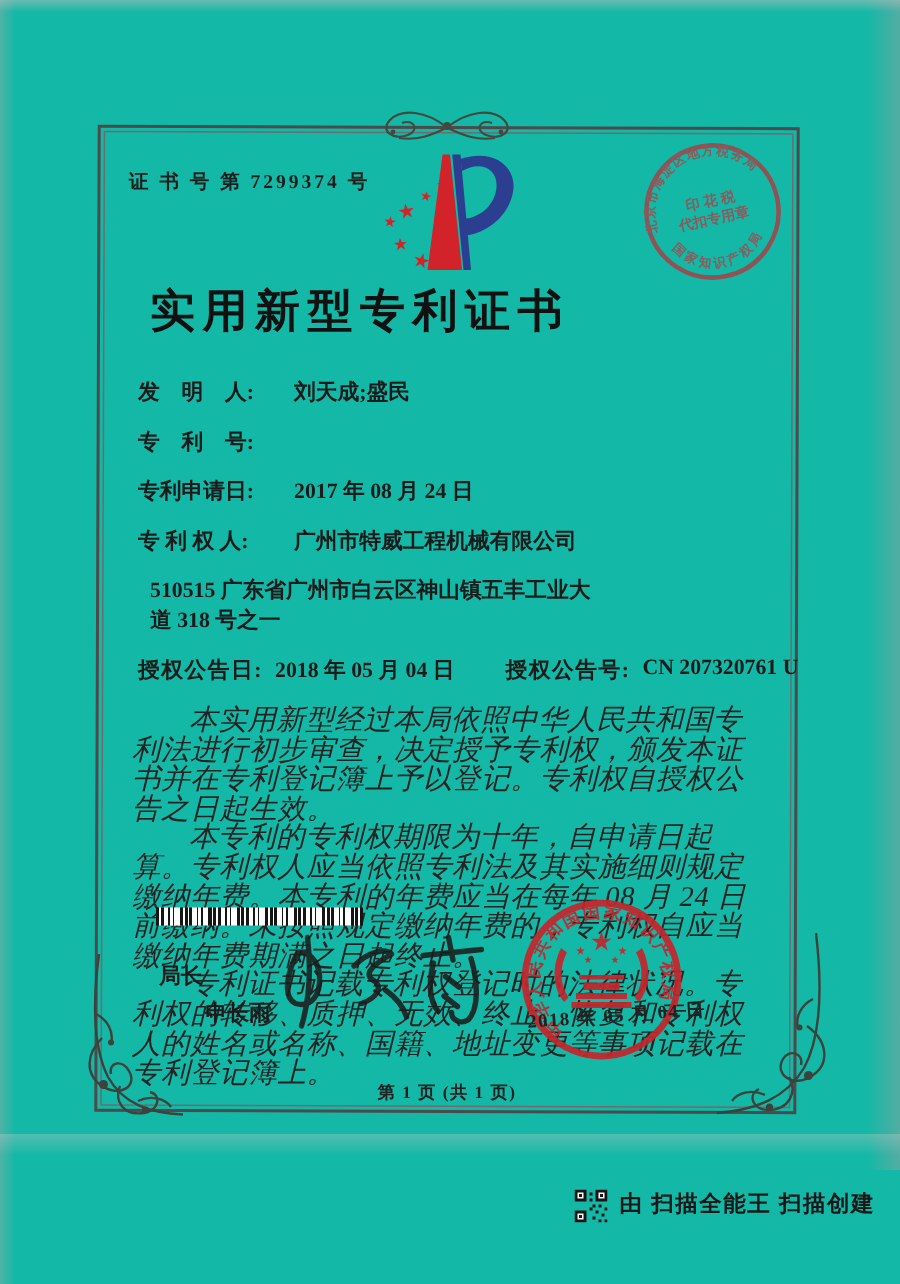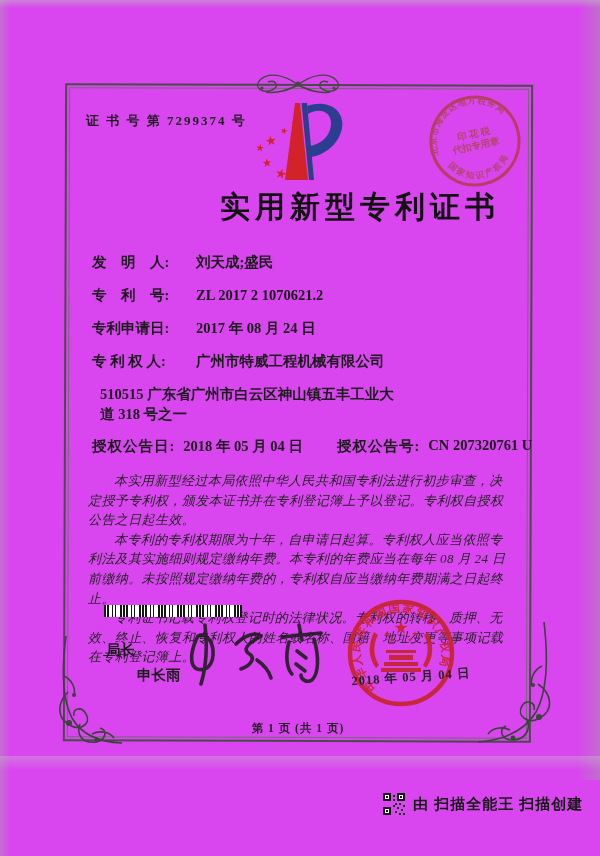--- a/index.html
+++ b/index.html
@@ -1,19 +1,19 @@
 <!DOCTYPE html>
 <html><head>
 <meta charset="utf-8">
 <style>
   * { margin:0; padding:0; box-sizing:border-box; }
   html,body { width:600px; height:856px; }
   body { font-family:"Liberation Serif", serif; background:#ffffff; position:relative; overflow:hidden; }
 
-  .page { position:absolute; inset:0; background:#d946ef; }
+  .page { position:absolute; inset:0; background:#14b8a6; }
 
   
   .shadow-right { position:absolute; top:0; right:0; width:22px; height:780px;
     background:linear-gradient(90deg, rgba(255,255,255,0), rgba(160,160,160,.45)); }
   .shadow-left { position:absolute; top:0; left:0; width:10px; height:856px;
     background:linear-gradient(90deg, rgba(170,170,170,.4), rgba(255,255,255,0)); }
   .shadow-top { position:absolute; top:0; left:0; width:600px; height:8px;
     background:linear-gradient(180deg, rgba(190,190,190,.5), rgba(255,255,255,0)); }
   .shadow-bottom { position:absolute; top:756px; left:0; width:600px; height:14px;
     background:linear-gradient(180deg, rgba(200,200,200,.35), rgba(255,255,255,0)); }
@@ -24,35 +24,35 @@
   .frame::after { content:''; position:absolute; inset:2px; border:1px solid #6d6d6d; }
 
   .orn { position:absolute; }
   .orn svg { display:block; }
 
   .cert-no { position:absolute; left:86px; top:112px; font-size:13px; font-weight:bold;
     letter-spacing:2px; color:#1e1e1e; }
 
   .logo { position:absolute; left:251px; top:100px; width:95px; height:86px; }
 
-  .title { position:absolute; left:100px; top:187px; width:400px; text-align:right;
+  .title { position:absolute; left:100px; top:187px; width:400px; text-align:left;
     font-size:30px; font-weight:bold; letter-spacing:5px; color:#111; }
 
   .fields { position:absolute; left:92px; top:252px; width:418px; font-size:14.5px;
     font-weight:600; color:#1b1b1b; }
   .frow { margin-bottom:13px; line-height:20px; display:flex; }
   .flabel { flex:0 0 96px; white-space:nowrap; }
   .fvalue { margin-left:8px; max-width:308px; }
   .grant-row { display:flex; margin-top:12px; }
   .grant-pair { display:flex; }
   .grant-pair + .grant-pair { margin-left:34px; }
   .glabel { letter-spacing:1px; white-space:nowrap; }
   .gvalue { margin-left:8px; white-space:nowrap; }
 
-  .paras { position:absolute; left:88px; top:471px; width:424px; font-size:13px;
+  .paras { position:absolute; left:88px; top:471px; width:424px; font-size:19px;
     line-height:19.6px; color:#242424; font-style:italic; }
   .paras p { text-indent:2em; letter-spacing:.4px; }
 
   .barcode { position:absolute; left:104px; top:605px; width:138px; height:12px;
     background:repeating-linear-gradient(90deg,
       #151515 0 2px, #fff 2px 3px, #151515 3px 5px, #fff 5px 8px,
       #151515 8px 9px, #fff 9px 11px, #151515 11px 12px, #fff 12px 16px,
       #151515 16px 18px, #fff 18px 19px); }
 
   .signer-title { position:absolute; left:106px; top:641px; font-size:14.5px; font-weight:bold; color:#1b1b1b;text-align:center; }
@@ -62,21 +62,21 @@
   .office-seal { position:absolute; left:344px; top:596px; width:114px; height:114px; opacity:.92; }
   .seal-date { position:absolute; left:336px; top:669px; width:150px; text-align:center;
     font-size:12.5px; font-weight:bold; color:#222; transform:rotate(-4deg); letter-spacing:1px; }
 
   .page-info { position:absolute; left:98px; top:721px; width:400px; text-align:center;
     font-size:11.5px; font-weight:600; color:#222; letter-spacing:1px; }
 
   .tax-seal { position:absolute; left:425px; top:91px; width:100px; height:100px; opacity:.8;
     transform:rotate(-12deg); }
 
-  .scan-footer { position:absolute; left:383px; top:793px; display:flex; align-items:center; }
+  .scan-footer { position:absolute; left:383px; top:793px; display:flex; align-items:flex-start; }
   .qr { width:22px; height:22px; margin-right:8px; }
   .scan-text { font-family:"Liberation Sans", sans-serif; font-size:15px; font-weight:bold;
     color:#181818; letter-spacing:1px; white-space:nowrap; }
 </style>
 </head>
 <body>
 
 <div class="page">
 
   <div class="frame"></div>
@@ -146,21 +146,20 @@
 
   <div class="title">实用新型专利证书</div>
 
   <div class="fields">
     <div class="frow">
       <span class="flabel">发　明　人:</span>
       <span class="fvalue">刘天成;盛民</span>
     </div>
     <div class="frow">
       <span class="flabel">专　利　号:</span>
-      <span class="fvalue">ZL 2017 2 1070621.2</span>
     </div>
     <div class="frow">
       <span class="flabel">专利申请日:</span>
       <span class="fvalue">2017 年 08 月 24 日</span>
     </div>
     <div class="frow">
       <span class="flabel">专 利 权 人:</span>
       <span class="fvalue">广州市特威工程机械有限公司</span>
     </div>
     <div class="frow">

